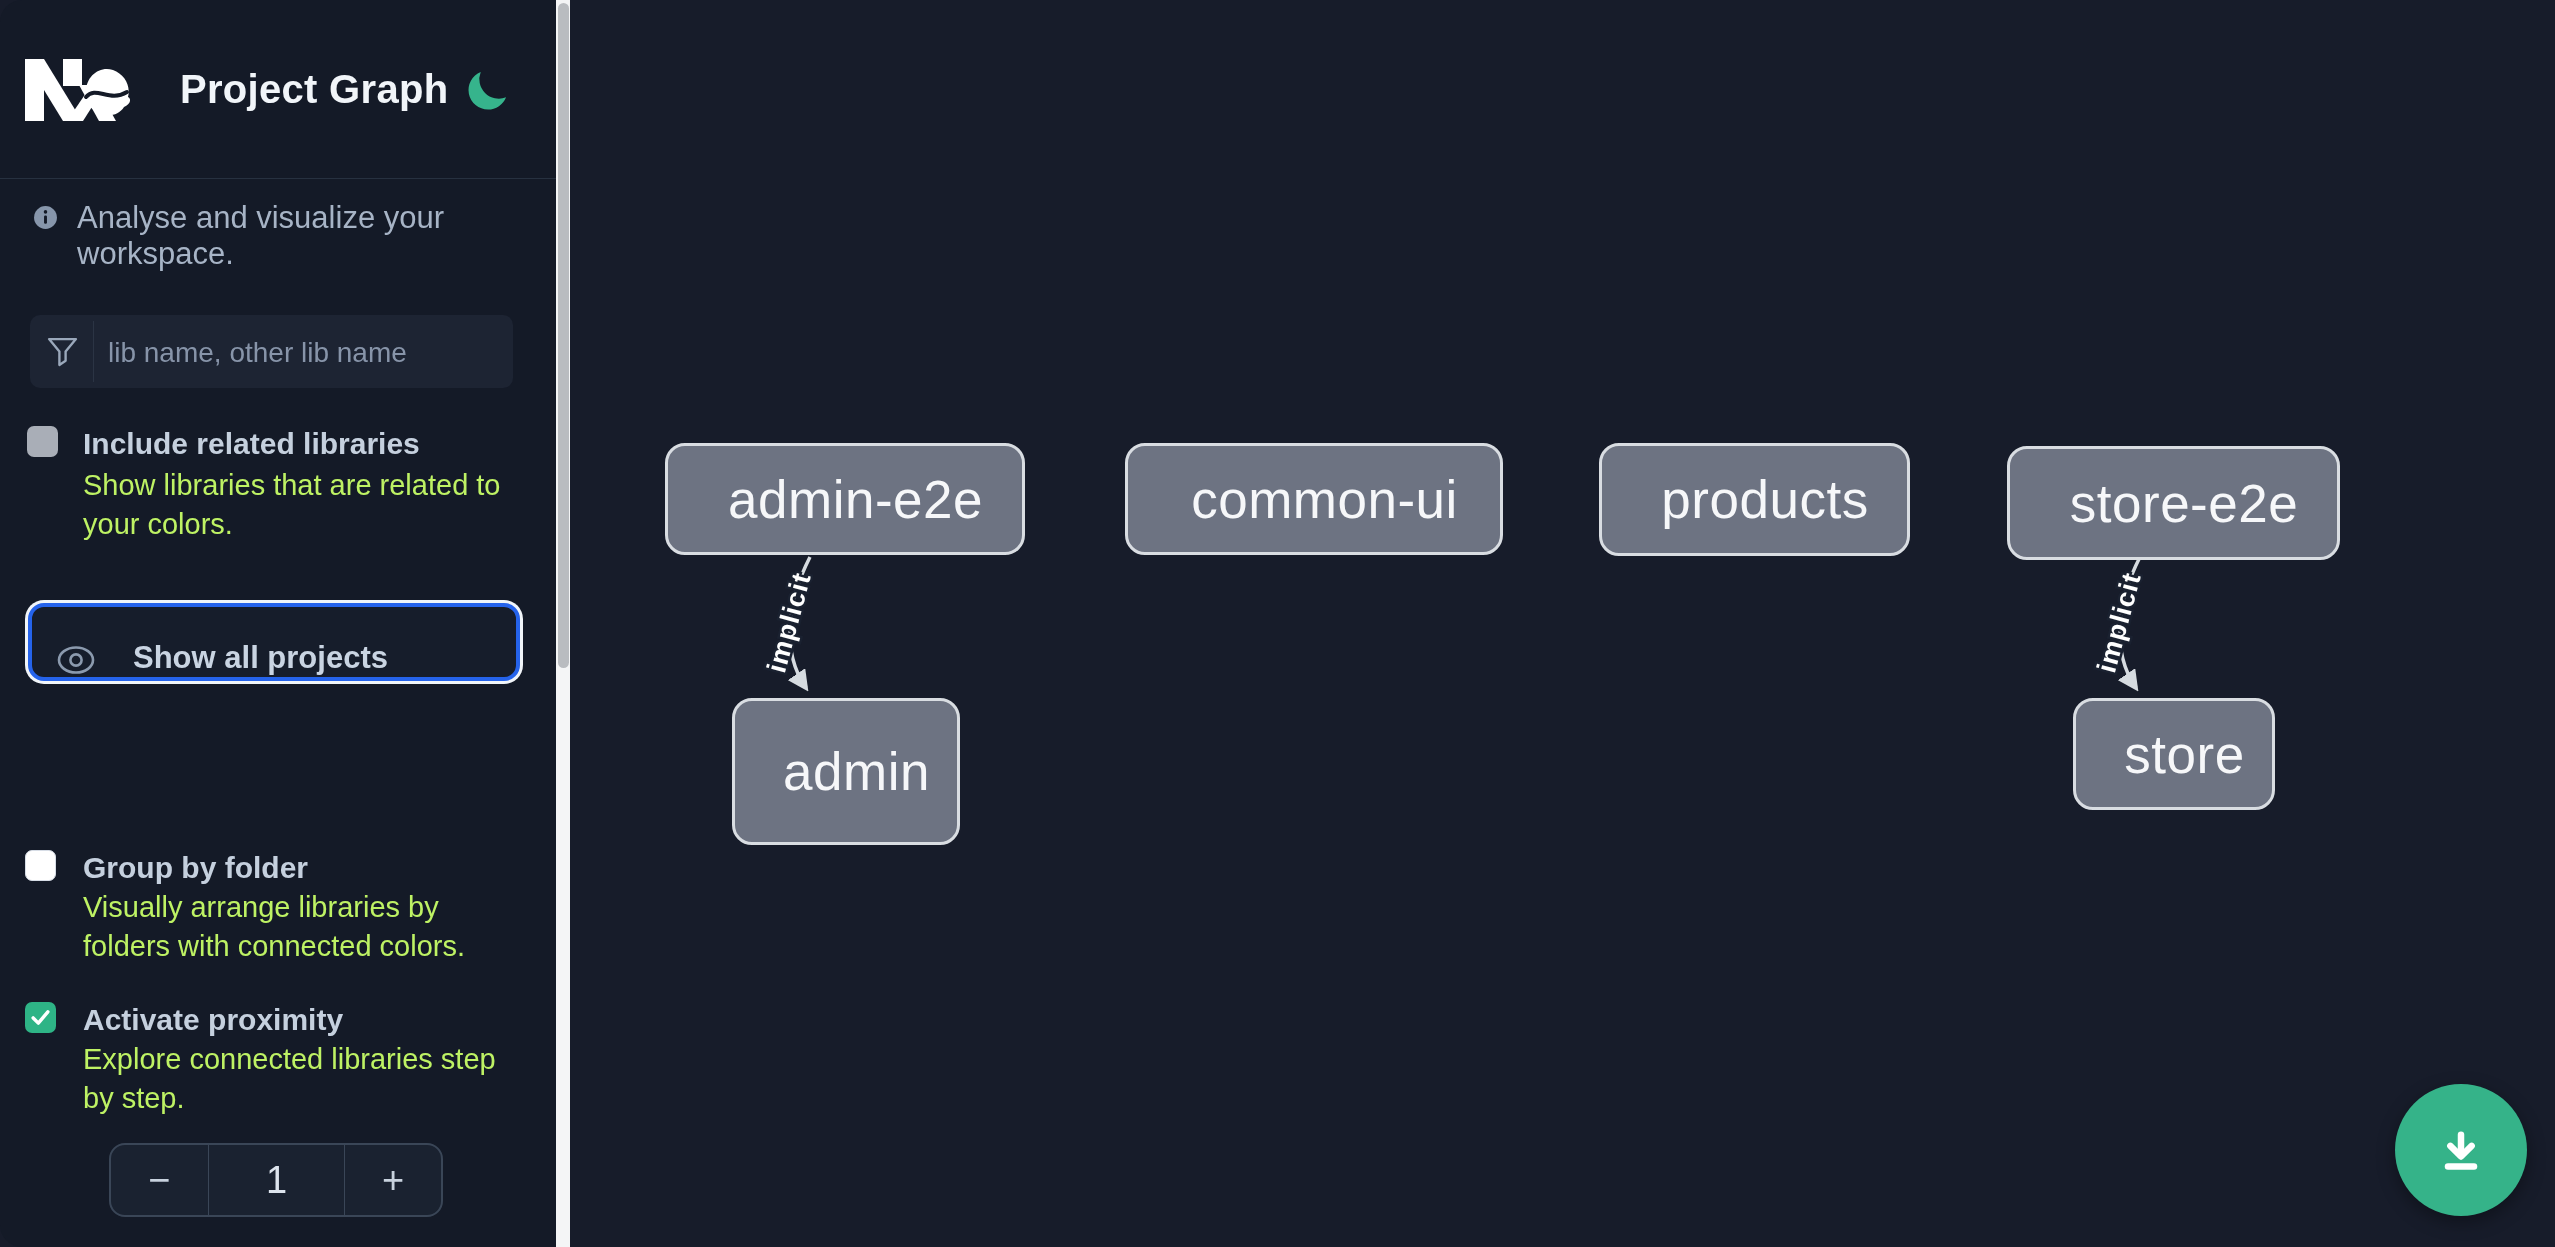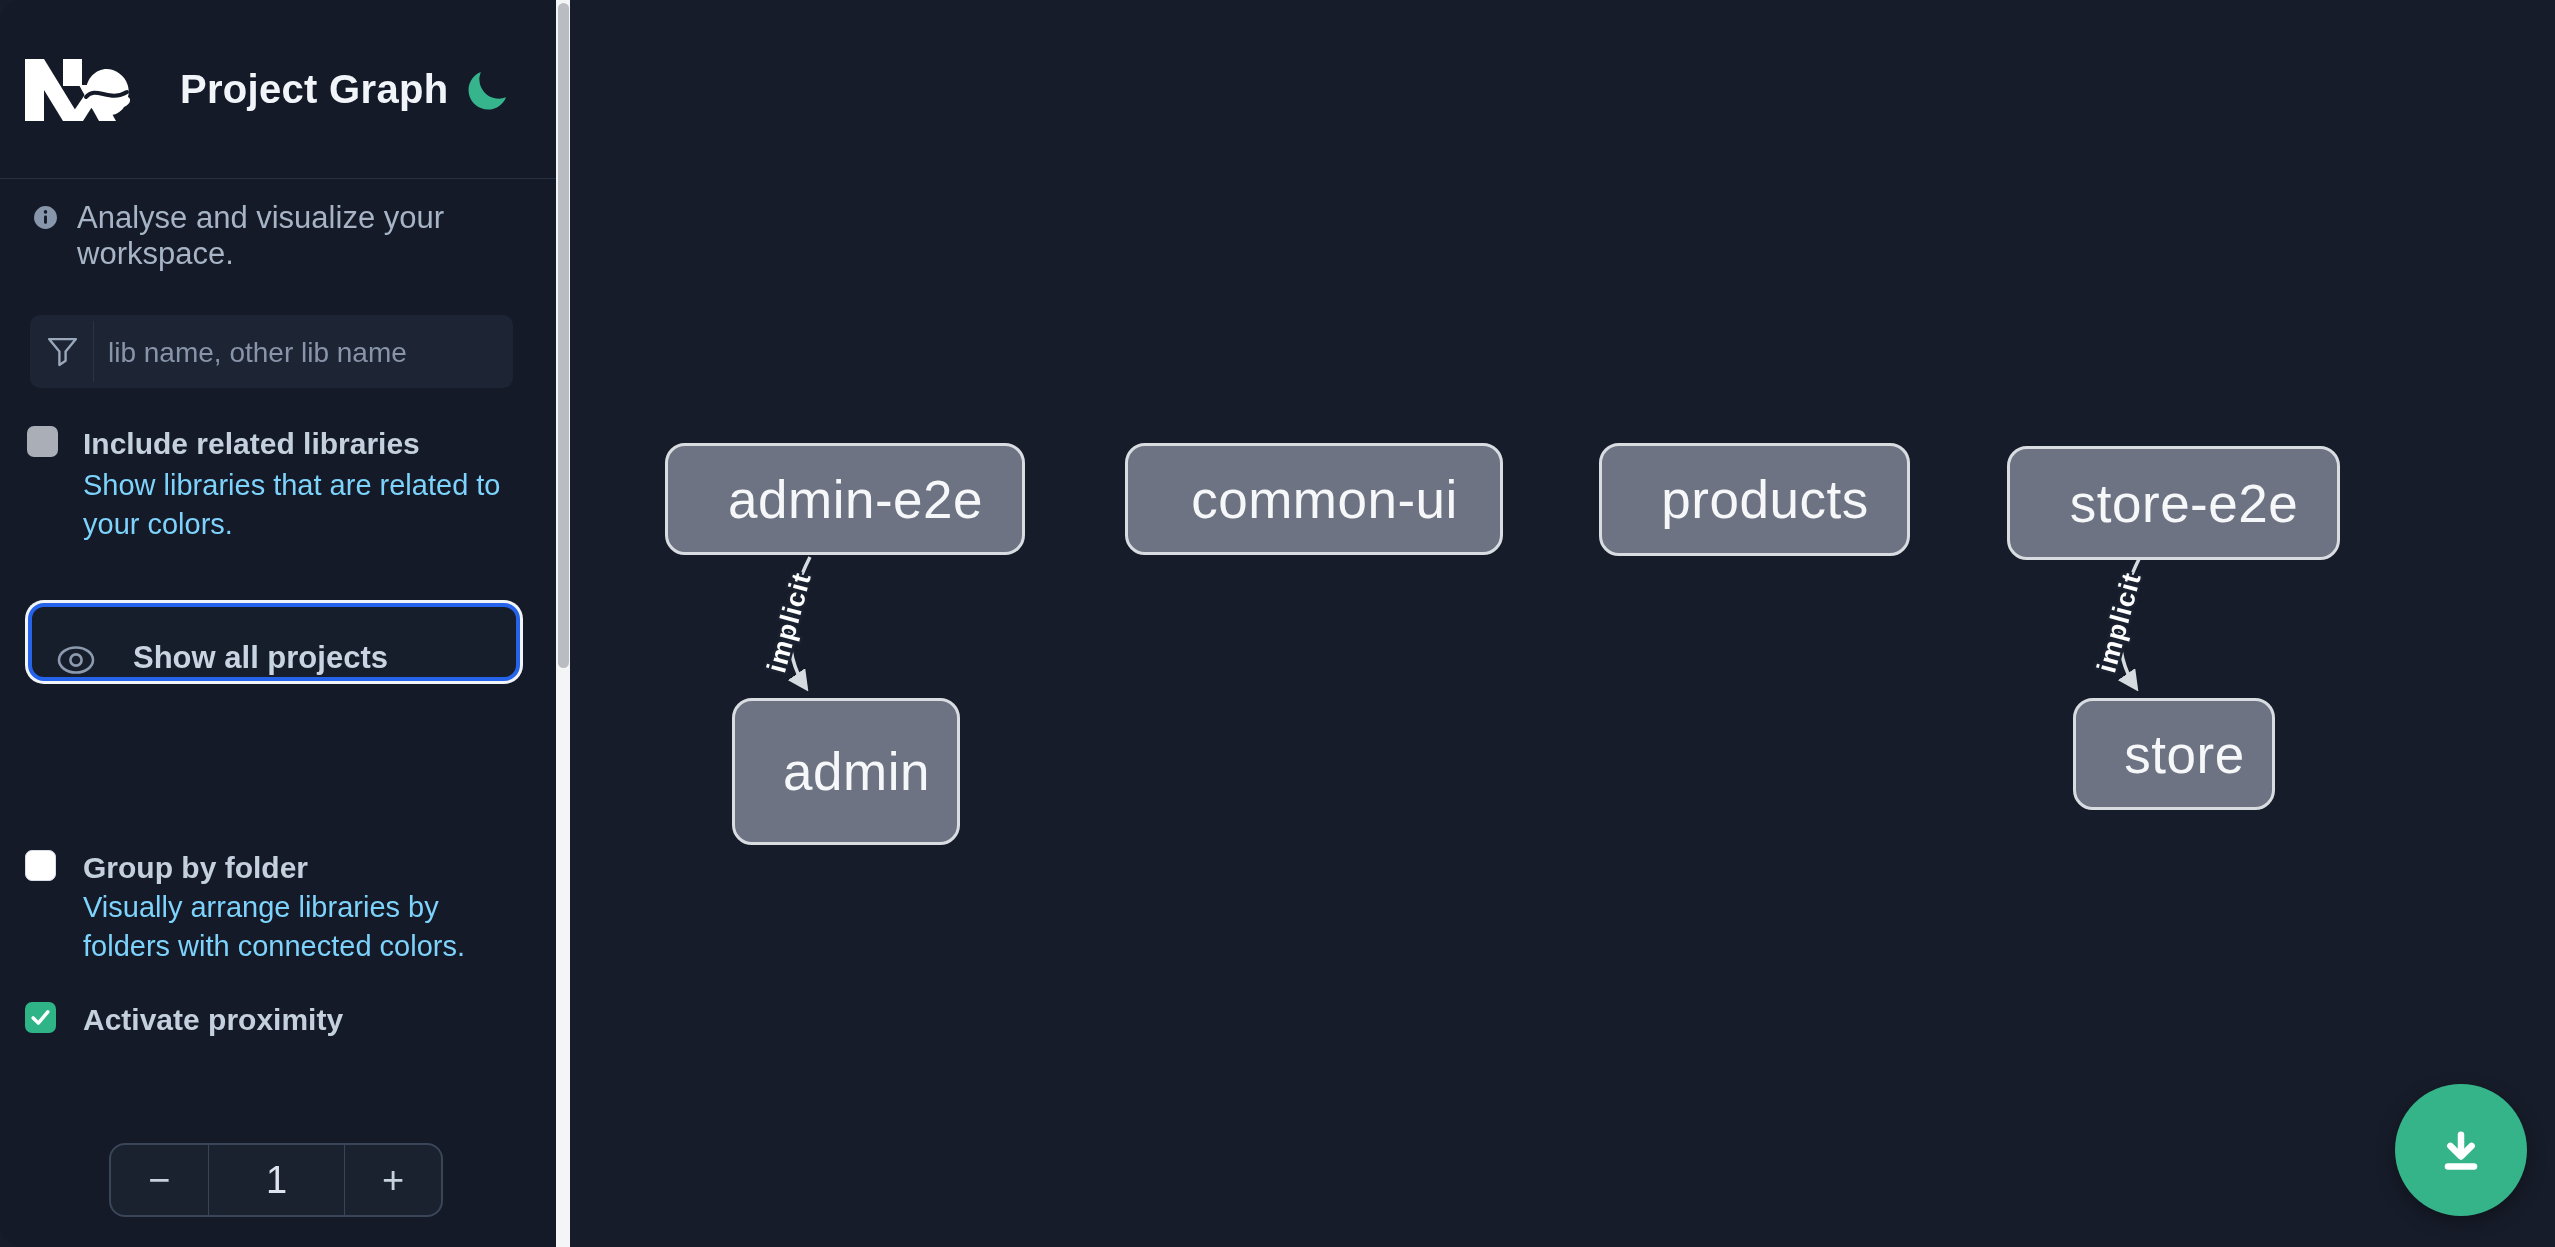--- a/index.html
+++ b/index.html
@@ -28,21 +28,21 @@
   #search-divider{position:absolute;left:63px;top:6px;width:1px;height:61px;background:#2b3444;}
   #search-input{position:absolute;left:76px;top:0;width:395px;height:73px;background:transparent;border:none;outline:none;
     font-family:"Liberation Sans",sans-serif;font-size:28px;color:#c9d4e2;}
   #search-input::placeholder{color:#8794a9;opacity:1;}
 
   .cb{width:31px;height:31px;border-radius:7px;box-sizing:border-box;}
   .cb-gray{background:#a9aeb7;}
   .cb-white{background:#ffffff;border:1px solid #d7dde6;}
   .cb-green{background:#2eb486;display:flex;align-items:center;justify-content:center;}
   .opt-label{font-size:30px;font-weight:700;color:#c5d0de;}
-  .opt-desc{font-size:29px;font-weight:400;color:#7dd3fc;line-height:39px;}
+  .opt-desc{font-size:29px;font-weight:400;color:#bef264;line-height:39px;}
 
   .side-btn{box-sizing:border-box;display:flex;align-items:flex-end;background:#192130;
     border:2px solid #3c4859;border-radius:16px;padding-left:26px;cursor:pointer;gap:21px;}
   .side-btn .btn-label{font-size:31px;font-weight:600;color:#c9d4e2;margin-left:16px;}
   #show-all-btn{left:28px;top:603px;width:492px;height:78px;border:4px solid #2563eb;background:#161d2b;
     box-shadow:0 0 0 3px #f1f5f9;padding-left:24px;}
   #hide-all-btn{left:28px;top:706px;width:492px;height:72px;}
 
   #stepper{left:109px;top:1143px;width:334px;height:74px;box-sizing:border-box;border:2px solid #3a4657;
     border-radius:16px;background:#1a2230;display:flex;overflow:hidden;}
@@ -131,20 +131,24 @@
     <div>Visually arrange libraries by</div>
     <div>folders with connected colors.</div>
   </div>
 
   <div class="abs cb cb-green" style="left:25px;top:1002px;">
     <svg width="25" height="25" viewBox="0 0 29 29">
       <polyline points="6,15 12,21 23,8" fill="none" stroke="#ffffff" stroke-width="4" stroke-linecap="round" stroke-linejoin="round"></polyline>
     </svg>
   </div>
   <div class="abs opt-label" style="left:83px;top:1003px;">Activate proximity</div>
+  <div class="abs opt-desc" style="left:83px;top:1040px;">
+    <div>Explore connected libraries step</div>
+    <div>by step.</div>
+  </div>
 
   <div class="abs" id="stepper">
     <div class="step-cell" id="stepper-dec">−</div>
     <div class="step-cell" id="stepper-val">1</div>
     <div class="step-cell" id="stepper-inc">+</div>
   </div>
 </div>
 
 <div class="abs" id="scrollbar-track"></div>
 <div class="abs" id="scrollbar-thumb"></div>

